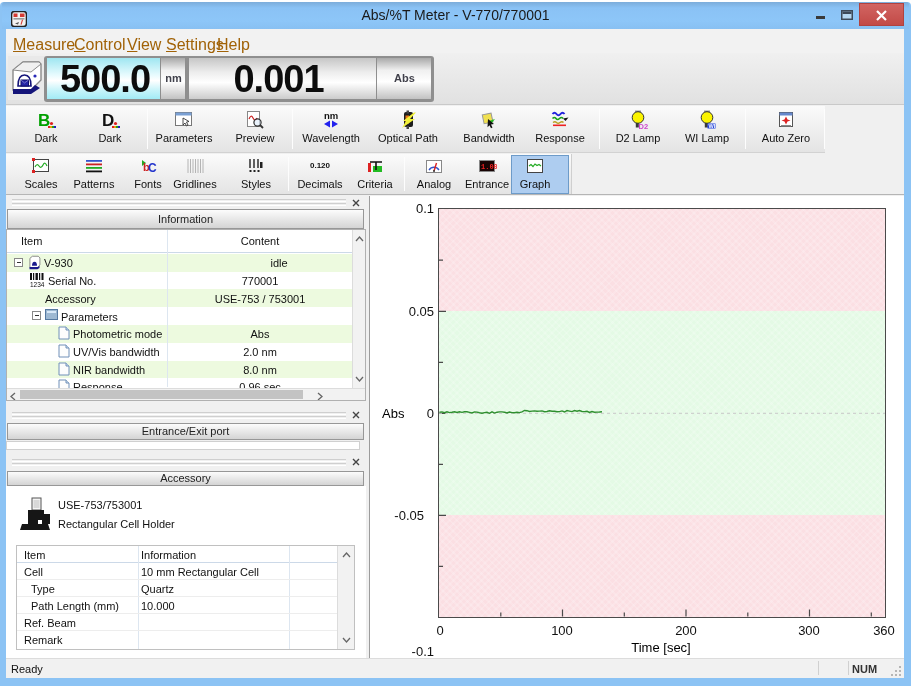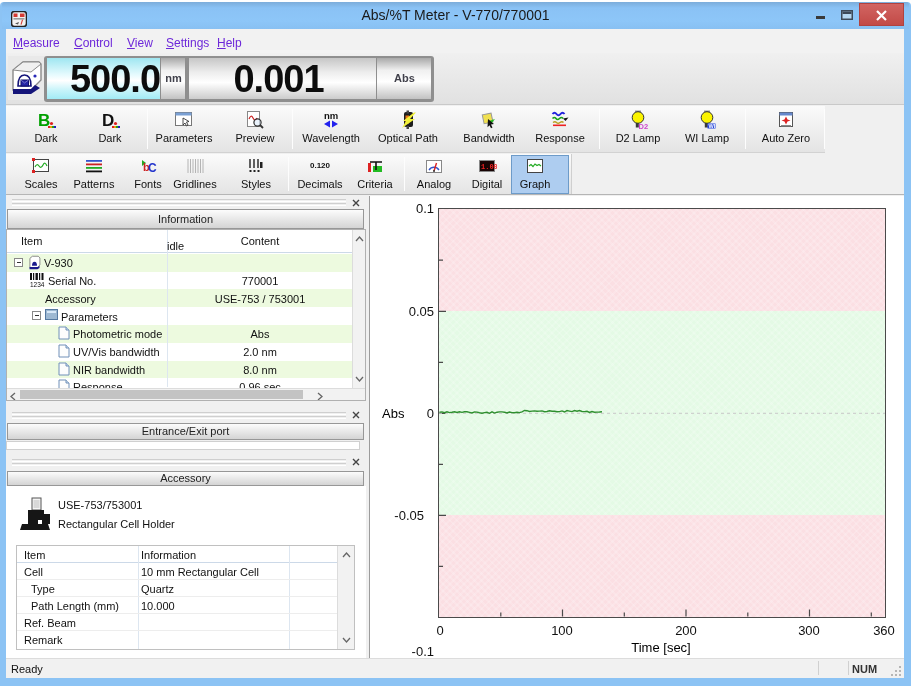--- a/index.html
+++ b/index.html
@@ -10,21 +10,21 @@
 
 #frame { left:0; top:2px; width:911px; height:684px; background:#8cc3f4; border-radius:4px 4px 0 0; }
 #titlebar { left:2px; top:2px; width:907px; height:27px; border-radius:3px 3px 0 0;
   background:linear-gradient(#7cadda, #8ac2f5 22%, #8dc6f8 70%, #88c0f2); }
 #title { left:0; top:7px; width:911px; text-align:center; font-size:14px; color:#1a1a1a; }
 #btn-close { left:859px; top:3px; width:45px; height:23px; background:linear-gradient(#d26562,#c24a47); border:1px solid #b04340; color:#fff; text-align:center; }
 
 #client { left:6px; top:29px; width:898px; height:649px; background:#f0f0f0; }
 
 #menubar { left:6px; top:29px; width:898px; height:24px; background:#f2f2f2; font-size:12px; }
-.mi { position:absolute; font-size:12px; color:#6d28d9; }
+.mi { position:absolute; font-size:16px; color:#a16207; }
 
 #dstrip { left:6px; top:53px; width:898px; height:52px; background:linear-gradient(#f0f0f0,#e1e1e1); border-bottom:1px solid #c9c9c9; }
 .bigfield { font-weight:bold; font-size:38px; letter-spacing:-1px; color:#0d0d0d; text-align:center; }
 .silver { background:linear-gradient(#a9a9a9, #f0f0f0 30%, #ffffff 58%, #c2c2c2); }
 .silver2 { background:linear-gradient(#c6c6c6, #ededed 35%, #ffffff 60%, #cccccc); }
 .tb { position:absolute; width:70px; text-align:center; }
 .tb .ic { display:block; width:20px; height:20px; margin:0 auto; position:relative; }
 .tb .tx { display:block; font-size:11px; color:#111; margin-top:2px; white-space:nowrap; }
 .tb2 { width:54px; }
 .vsep { position:absolute; width:1px; background:#a8a8a8; border-right:1px solid #fdfdfd; }
@@ -81,21 +81,21 @@
  <path d="M14 4 L30 4 L32 6 L22 14 L4 12 Z" fill="#f0f0f0" stroke="#8a8a8a" stroke-width="1"></path>
  <path d="M9 28 Q9 17 15.5 17 Q22 17 22 28 Z" fill="#ffffff" stroke="#15157a" stroke-width="1.6"></path>
  <rect x="12" y="22" width="7.5" height="6" fill="#2525a8" stroke="#10106a"></rect>
  <path d="M12 22 l3.5 3 l4-3" fill="none" stroke="#8888cc" stroke-width="0.8"></path>
  <path d="M4 31 L22 31 L26 27 L31 30 L22 36 L4 36 Z" fill="#15157a"></path>
  <circle cx="26" cy="18" r="1.6" fill="#2a2ab8"></circle>
 </svg>
 </div>
 <div class="a" style="left:44px; top:55.5px; width:390px; height:46px; background:#8f8f8f; border-radius:3px;"></div>
 <div class="a" style="left:46px; top:57px; width:115px; height:43px; border:1px solid #8e8e8e; background:linear-gradient(#9fe6f1, #e8fbfe 42%, #ffffff 55%, #c8f4fa 78%, #a2ebf5);"></div>
-<div class="a bigfield" style="left:59px; top:58px; width:112px;">500.0</div>
+<div class="a bigfield" style="left:49px; top:58px; width:112px;">500.0</div>
 <div class="a silver" style="left:161px; top:57px; width:25px; height:43px; border:1px solid #8e8e8e; border-left:none;"></div>
 <div class="a" style="left:161px; top:72px; width:25px; text-align:center; font-size:11px; font-weight:bold; color:#41414b;">nm</div>
 <div class="a silver2" style="left:188px; top:57px; width:189px; height:43px; border:1px solid #8e8e8e;"></div>
 <div class="a bigfield" style="left:186px; top:58px; width:185px;">0.001</div>
 <div class="a silver" style="left:377px; top:57px; width:55px; height:43px; border:1px solid #8e8e8e; border-left:none;"></div>
 <div class="a" style="left:377px; top:72px; width:55px; text-align:center; font-size:11px; font-weight:bold; color:#41414b;">Abs</div>
 
 <div class="a" id="tbrow1" style="left:6px; top:106px; width:819px; height:47px; background:linear-gradient(#fbfbfb,#e4e4e4); border-bottom:1px solid #d2d2d2;"></div>
 <div class="a" id="tbrow2" style="left:6px; top:154px; width:566px; height:40px; background:linear-gradient(#fbfbfb,#e4e4e4); border-right:1px solid #cfcfcf;"></div>
 <div class="a" style="left:6px; top:194px; width:898px; height:1px; background:#b5b5b5;"></div>
@@ -292,21 +292,21 @@
         <path d="M10 15 L12.5 7" stroke="#dd2222" stroke-width="1.4"></path>
         <circle cx="10" cy="15" r="1" fill="#333"></circle>
       </svg></span>
  <span class="tx">Analog</span>
 </div>
 <div class="tb tb2" style="left:460px; top:156px;">
  <span class="ic"><svg width="20" height="20" viewBox="0 0 20 20">
         <rect x="2.5" y="4.5" width="15" height="11" fill="#180404" stroke="#888"></rect>
         <text x="4" y="13" font-family="Liberation Mono" font-size="7" font-weight="bold" fill="#ee2222">1.00</text>
       </svg></span>
- <span class="tx">Digital</span>
+ <span class="tx">Entrance</span>
 </div>
 <div class="tb tb2" style="left:508px; top:156px;">
  <span class="ic"><svg width="20" height="20" viewBox="0 0 20 20">
         <rect x="2.5" y="3.5" width="15" height="13" fill="#fff" stroke="#444"></rect>
         <path d="M4 10 l2-1.5 l2 2 l2-2.5 l2 1.5 l2-1 l2 1.5" fill="none" stroke="#22aa22" stroke-width="1.2"></path>
       </svg></span>
  <span class="tx">Graph</span>
 </div>
 
 <div class="a gripline" style="left:12px; top:199px; width:334px;"></div>
@@ -329,21 +329,21 @@
 
   <div class="a" style="left:7px; top:27.5px; width:9px; height:9px; border:1px solid #888; background:#fff;">
       <div style="position:absolute;left:1.5px;top:3px;width:4px;height:1px;background:#333;"></div>
     </div>
   <svg class="a" style="left:20px; top:25px;" width="15" height="15" viewBox="0 0 34 36">
       <path d="M6 8 L12 3 L26 3 L30 7 L30 24 L24 30 L6 30 Z" fill="#fff" stroke="#777" stroke-width="2"></path>
       <path d="M11 26 Q11 16 17 16 Q23 16 23 26 Z" fill="#1a1a8c"></path>
       <path d="M5 29 L25 29 L29 26 L29 31 L24 34 L5 34 Z" fill="#1a1a8c"></path>
     </svg>
   <div class="a lbl" style="left:37px; top:27px;">V-930</div>
-  <div class="a lbl" style="left:160px; top:10px; width:224px; text-align:left;">idle</div>
+  <div class="a lbl" style="left:160px; top:27px; width:224px; text-align:center;">idle</div>
 
   <div class="a" style="left:22px; top:43px;"><svg width="17" height="14" viewBox="0 0 17 14">
         <g fill="#111">
           <rect x="1" y="0" width="2" height="7"></rect>
           <rect x="4" y="0" width="1.2" height="7"></rect>
           <rect x="6.5" y="0" width="2.4" height="7"></rect>
           <rect x="10" y="0" width="1.2" height="7"></rect>
           <rect x="12.5" y="0" width="2" height="7"></rect>
         </g>
         <text x="1" y="13.5" font-family="Liberation Sans" font-size="6.5" fill="#111">1234</text>

